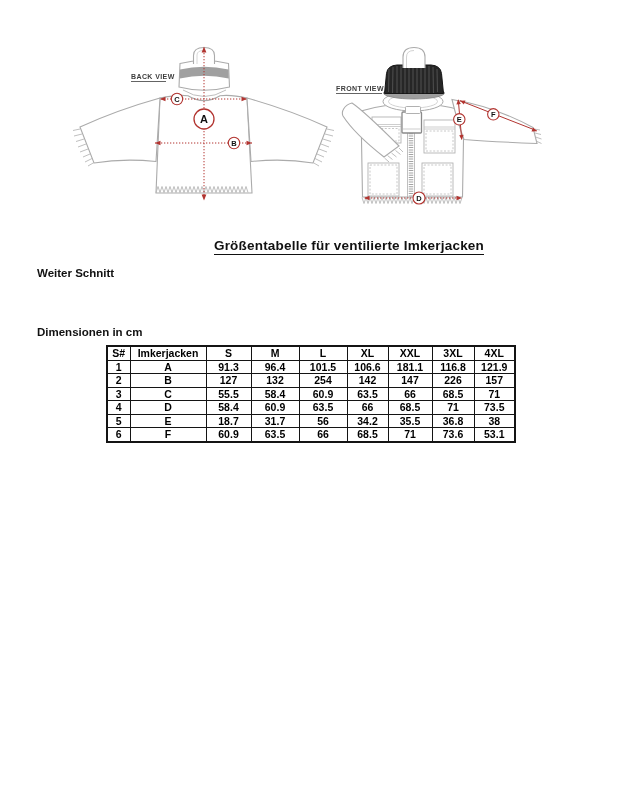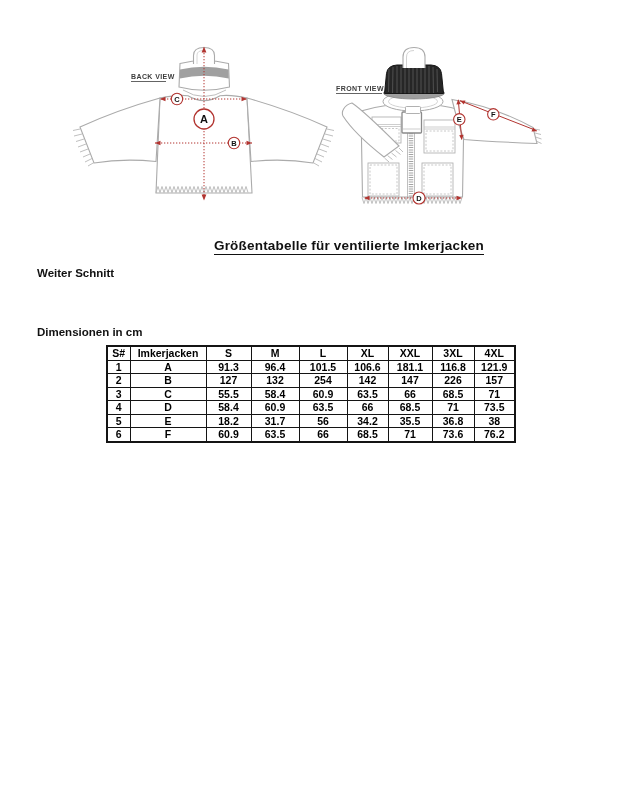--- a/index.html
+++ b/index.html
@@ -218,35 +218,35 @@
           <td>60.9</td>
           <td>63.5</td>
           <td>66</td>
           <td>68.5</td>
           <td>71</td>
           <td>73.5</td>
         </tr>
         <tr>
           <td>5</td>
           <td>E</td>
-          <td>18.2</td>
+          <td>18.7</td>
           <td>31.7</td>
           <td>56</td>
           <td>34.2</td>
           <td>35.5</td>
           <td>36.8</td>
           <td>38</td>
         </tr>
         <tr>
           <td>6</td>
           <td>F</td>
           <td>60.9</td>
           <td>63.5</td>
           <td>66</td>
           <td>68.5</td>
           <td>71</td>
           <td>73.6</td>
-          <td>76.2</td>
+          <td>53.1</td>
         </tr>
       </tbody>
     </table>
 
 </div>
 
 </body></html>

